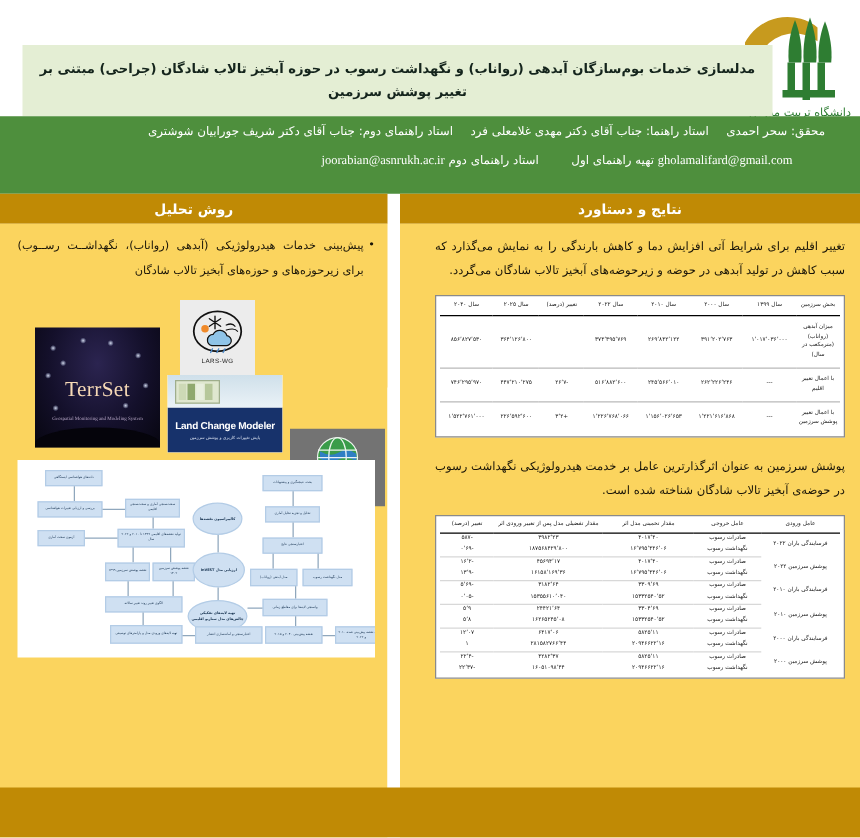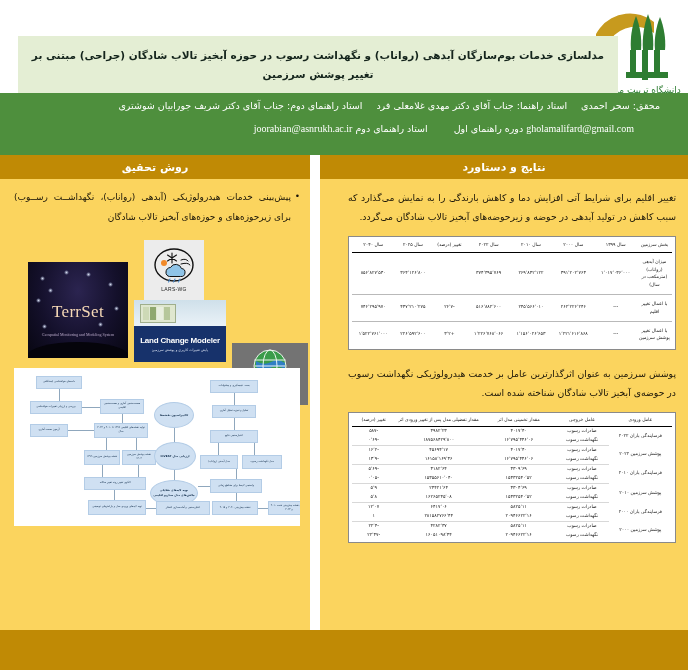--- a/index.html
+++ b/index.html
@@ -154,21 +154,21 @@
 
     <div class="authors-band">
       <div class="auth-row">
         <span class="auth-seg">محقق: سحر احمدی</span>
         <span class="auth-seg">استاد راهنما: جناب آقای دکتر مهدی غلامعلی فرد</span>
         <span class="auth-seg">استاد راهنمای دوم: جناب آقای دکتر شریف جورابیان شوشتری</span>
       </div>
       <div class="auth-row r2">
         <span class="auth-seg">
           <span class="mono-mail">gholamalifard@gmail.com</span>
-          <span>دوره راهنمای اول</span>
+          <span>تهیه راهنمای اول</span>
         </span>
         <span class="auth-seg">
           <span>استاد راهنمای دوم</span>
           <span class="mono-mail">joorabian@asnrukh.ac.ir</span>
         </span>
       </div>
     </div>
   </div>
 
   <div class="cols">
@@ -321,21 +321,21 @@
                 <td>-۲۲٬۳۷</td>
               </tr>
             </tbody>
           </table>
         </div>
 
       </div>
     </div>
 
     <div class="col col-left">
-      <div class="sec-head">روش تحقیق</div>
+      <div class="sec-head">روش تحلیل</div>
       <div class="sec-body">
 
         <ul class="bullets">
           <li>پیش‌بینی خدمات هیدرولوژیکی (آبدهی (رواناب)، نگهداشــت رســوب) برای زیرحوزه‌های و حوزه‌های آبخیز تالاب شادگان</li>
         </ul>
 
         <div class="logostrip">
           <div class="lg lg-terrset">
             <span class="star" style="left:12px;top:14px"></span>
             <span class="star" style="left:36px;top:8px"></span>

